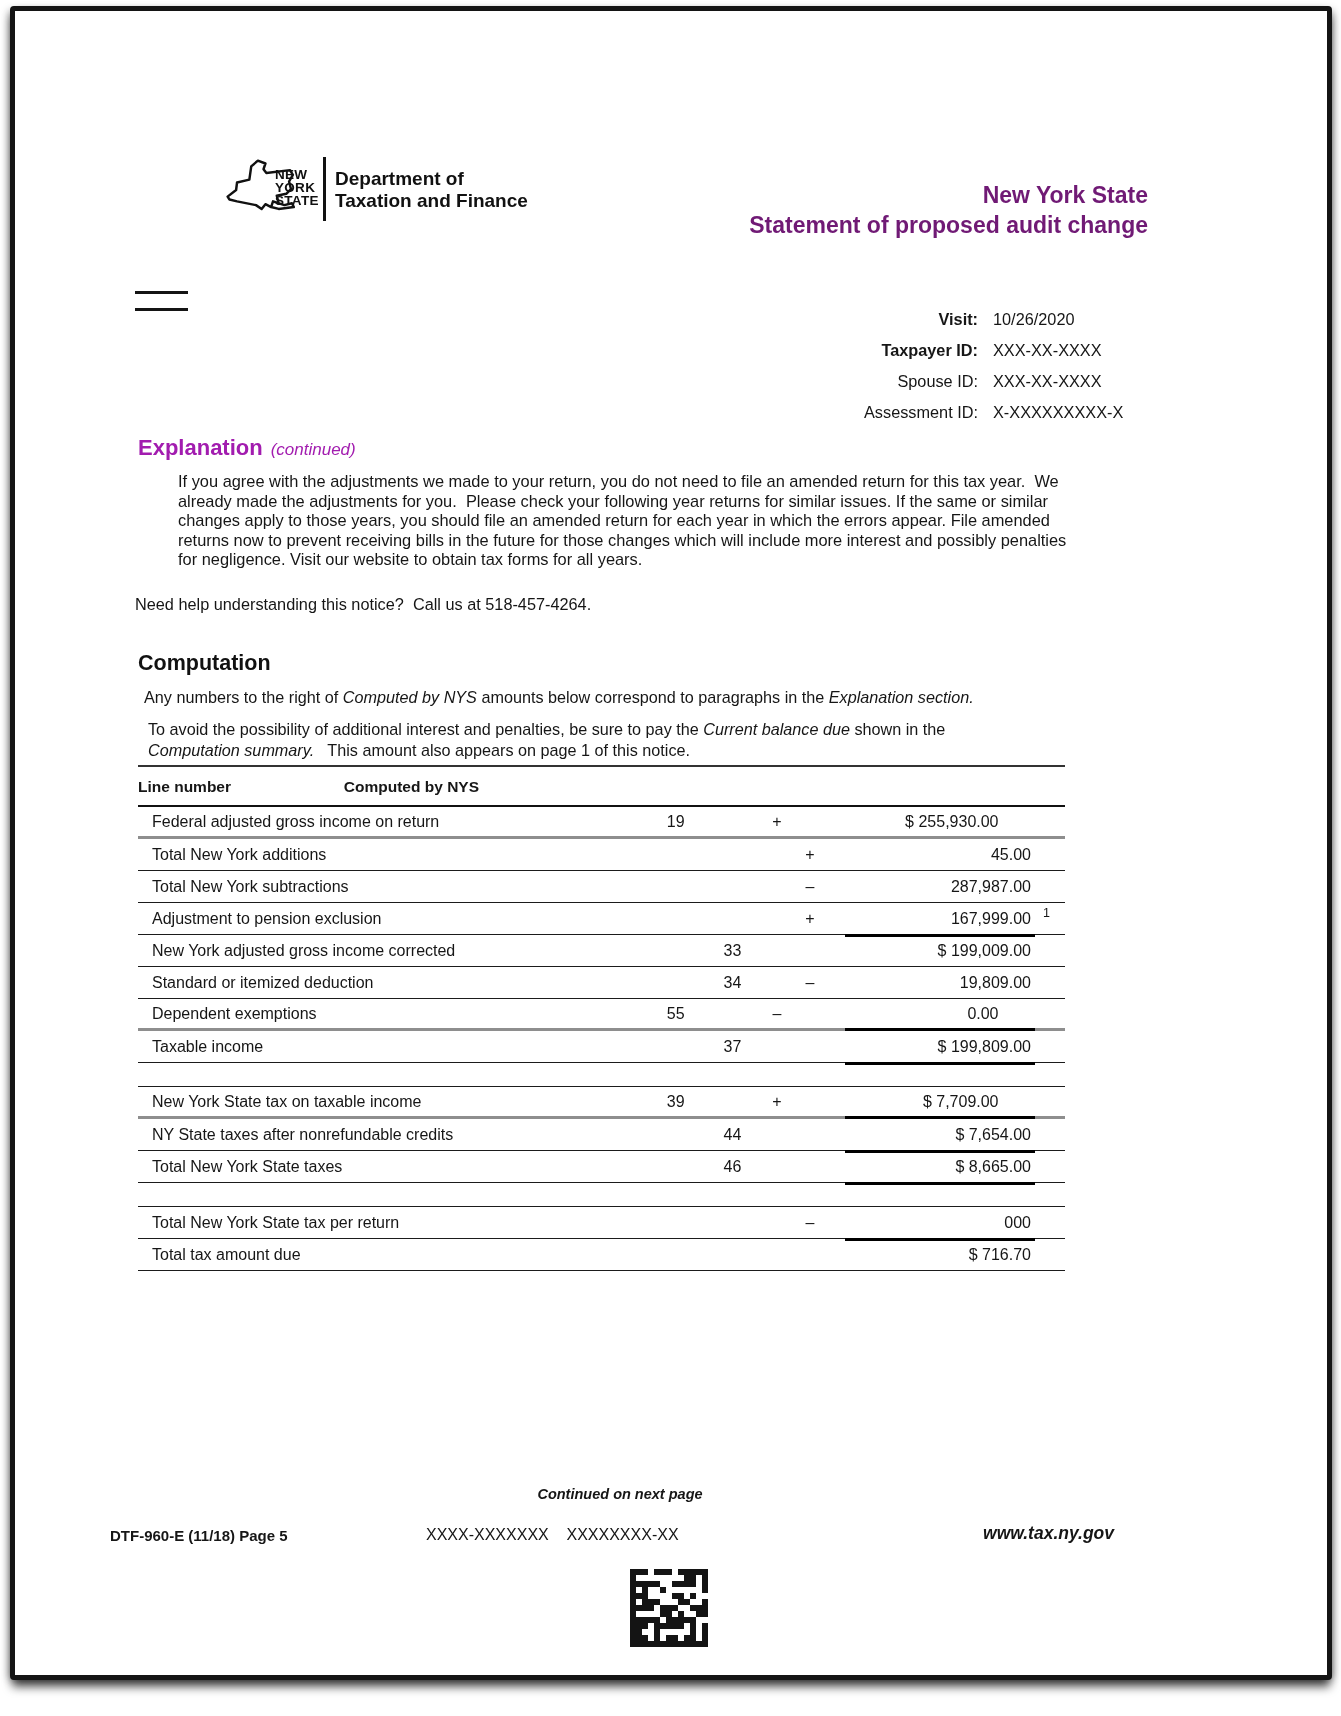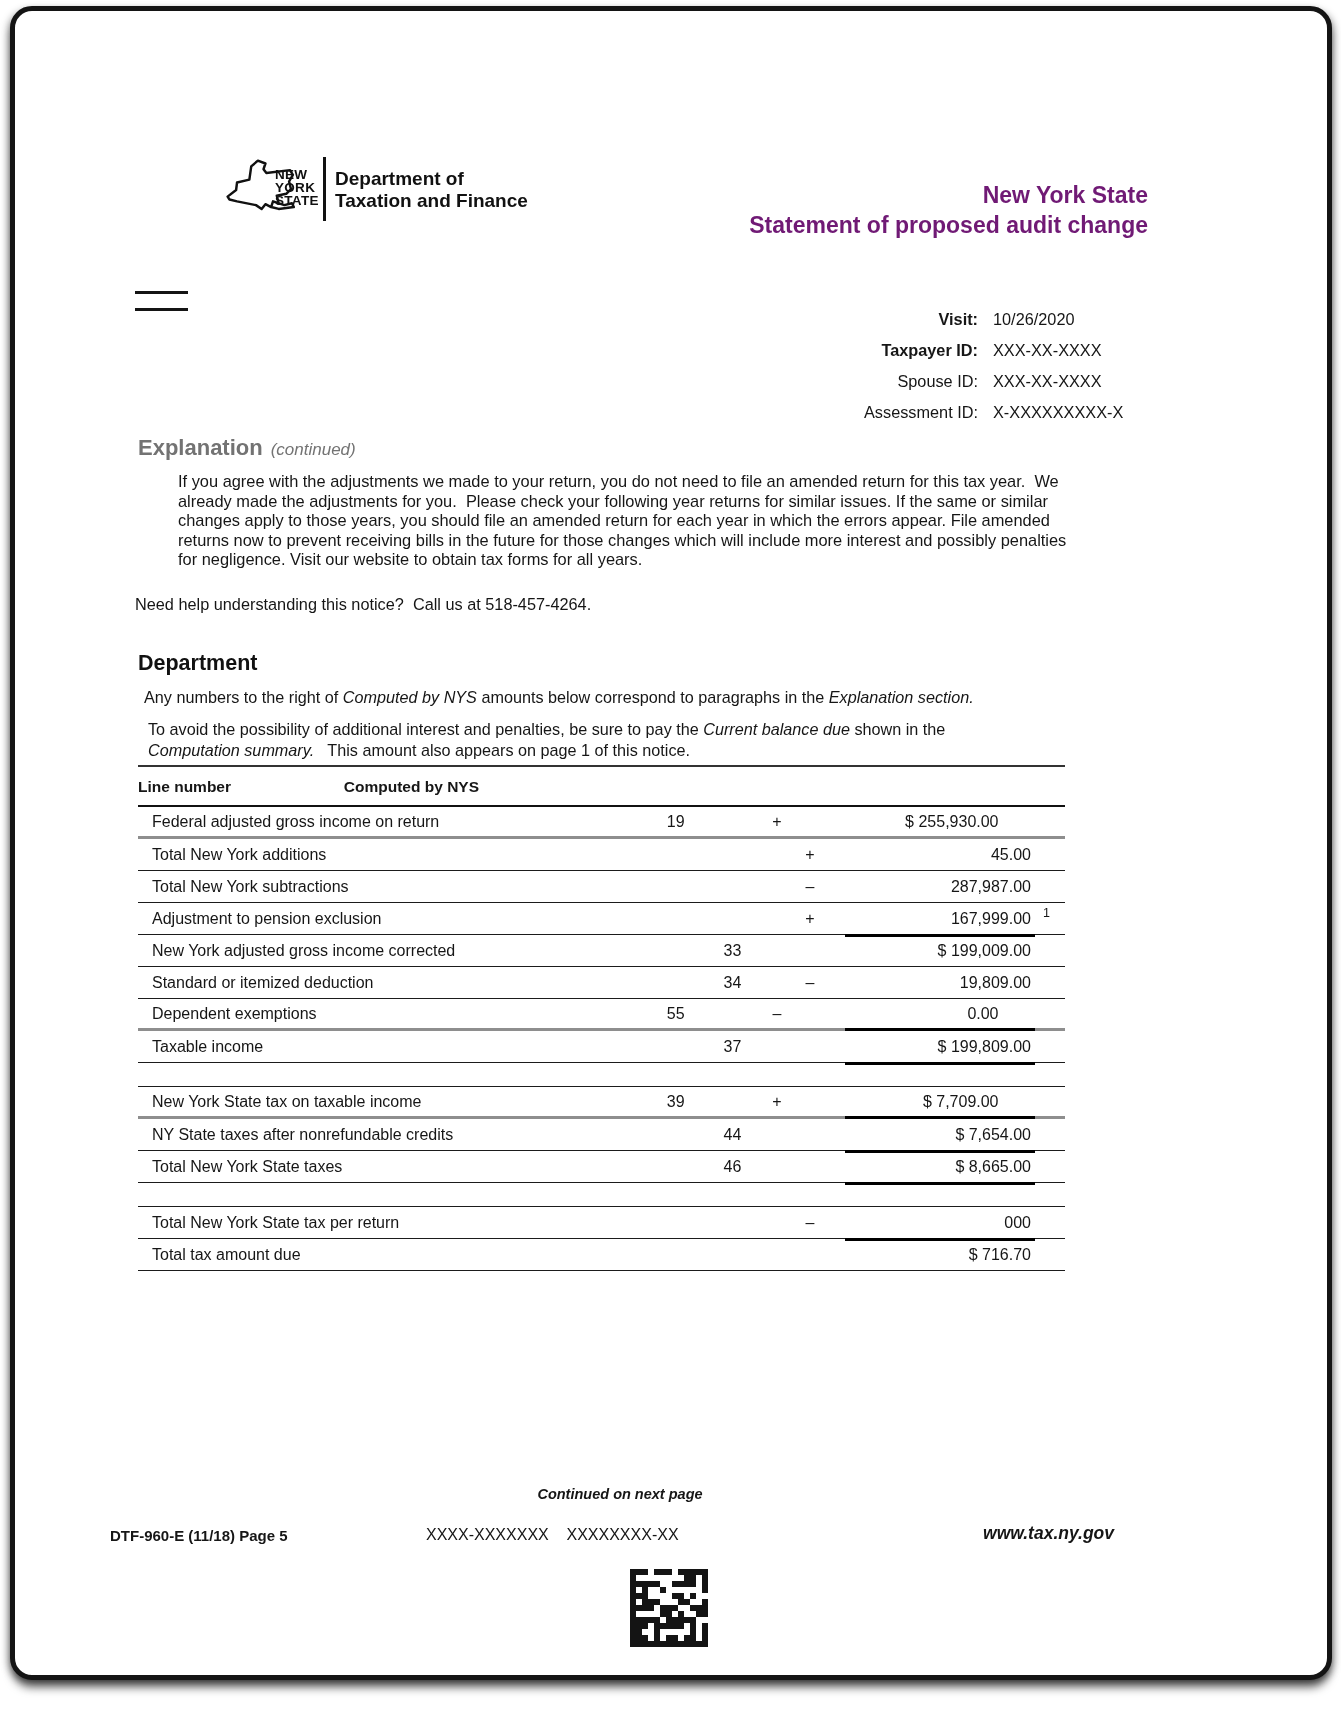--- a/index.html
+++ b/index.html
@@ -1,20 +1,20 @@
 <!DOCTYPE html>
 <html><head>
 <meta charset="utf-8">
 <style>
   html,body{margin:0;padding:0;background:#fff;width:1341px;height:1716px;overflow:hidden;}
   *{box-sizing:border-box;}
   body{font-family:"Liberation Sans","DejaVu Sans",sans-serif;color:#161616;-webkit-font-smoothing:antialiased;}
   .page{
     position:absolute;left:10px;top:6px;width:1322px;height:1674px;
-    background:#fff;border:5px solid #141414;border-radius:22px;
+    background:#fff;border:5px solid #141414;border-radius:4px;
     box-shadow:0 9px 10px -2px rgba(0,0,0,.65),4px 2px 9px -3px rgba(0,0,0,.4),-4px 2px 9px -3px rgba(0,0,0,.4);
     overflow:hidden;
   }
   .abs{position:absolute;}
 
   
   .logo{left:208px;top:144px;width:330px;height:72px;}
   .logo svg{position:absolute;left:0;top:0;}
   .logo-statename{position:absolute;left:52px;top:13px;font-weight:bold;font-size:13.5px;line-height:13px;letter-spacing:.3px;color:#111;}
   .logo-bar{position:absolute;left:100px;top:2px;width:3px;height:64px;background:#111;}
@@ -29,21 +29,21 @@
   .dash2{top:297px;}
 
   
   .meta{left:748px;top:293px;width:400px;font-size:16.3px;}
   .meta-row{display:flex;height:31px;align-items:center;}
   .meta-label{width:215px;text-align:right;}
   .meta-label.b{font-weight:bold;}
   .meta-value{margin-left:15px;}
 
   
-  .expl-heading{left:123px;top:424px;font-size:22px;font-weight:bold;color:#737373;text-align:right;}
+  .expl-heading{left:123px;top:424px;font-size:22px;font-weight:bold;color:#a21caf;text-align:right;}
   .expl-heading .note{font-weight:normal;font-style:italic;font-size:17px;margin-left:8px;}
   .expl-body{left:163px;top:461px;width:905px;font-size:16.4px;line-height:19.6px;white-space:pre-wrap;}
   .help-line{left:120px;top:584px;font-size:16.3px;white-space:pre-wrap;}
   .comp-heading{left:123px;top:640px;font-size:21.5px;font-weight:bold;color:#111;}
   .intro1{left:129px;top:676px;width:960px;font-size:16.2px;line-height:20px;white-space:pre-wrap;}
   .intro2{left:133px;top:708px;width:860px;font-size:16.2px;line-height:21px;white-space:pre-wrap;}
   .i{font-style:italic;}
 
   
   .table{left:123px;top:754px;width:927px;border-top:2px solid #333;}
@@ -112,21 +112,21 @@
         <div class="meta-value">X-XXXXXXXXX-X</div>
       </div>
     </div>
 
   <div class="abs expl-heading">
     <span>Explanation</span><span class="note">(continued)</span>
   </div>
   <div class="abs expl-body">If you agree with the adjustments we made to your return, you do not need to file an amended return for this tax year.  We already made the adjustments for you.  Please check your following year returns for similar issues. If the same or similar changes apply to those years, you should file an amended return for each year in which the errors appear. File amended returns now to prevent receiving bills in the future for those changes which will include more interest and possibly penalties for negligence. Visit our website to obtain tax forms for all years.</div>
   <div class="abs help-line">Need help understanding this notice?  Call us at 518-457-4264.</div>
 
-  <div class="abs comp-heading">Department</div>
+  <div class="abs comp-heading">Computation</div>
   <div class="abs intro1"><span>Any numbers to the right of </span><span class="i">Computed by NYS</span><span> amounts below correspond to paragraphs in the </span><span class="i">Explanation section.</span></div>
   <div class="abs intro2"><span>To avoid the possibility of additional interest and penalties, be sure to pay the </span><span class="i">Current balance due</span><span> shown in the </span><span class="i">Computation summary.</span><span>   This amount also appears on page 1 of this notice.</span></div>
 
   <div class="abs table">
     <div class="thead">
       <div class="c-line">Line number</div>
       <div class="c-sign"></div>
       <div class="c-amt">Computed by NYS</div>
       <div class="c-note"></div>
     </div>

